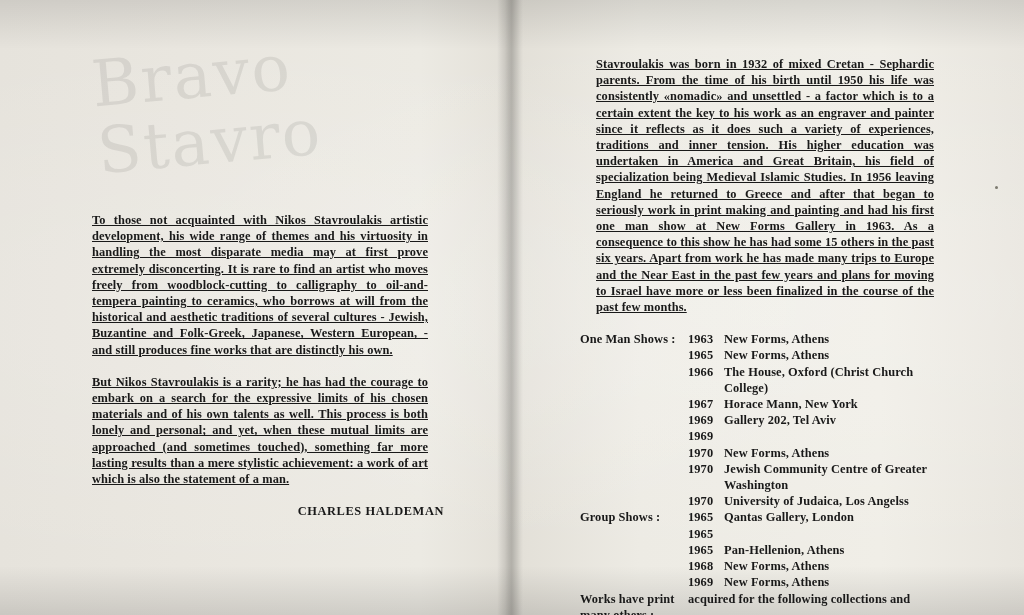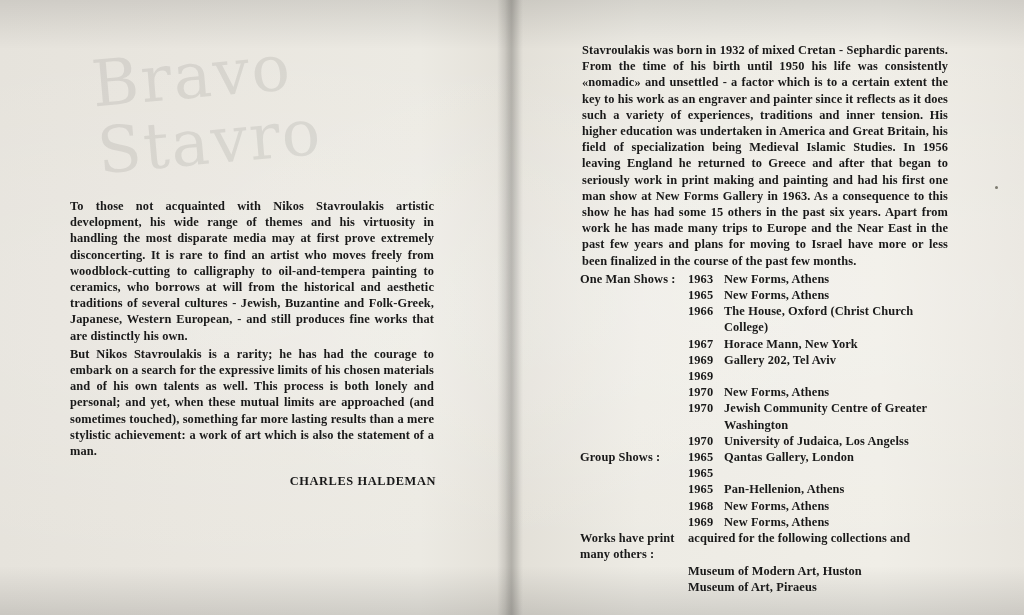--- a/index.html
+++ b/index.html
@@ -59,21 +59,21 @@
     line-height: 1.05;
     transform: rotate(-5deg);
     letter-spacing: 2px;
     pointer-events: none;
     user-select: none;
   }
 
   
   .col-left {
     position: absolute;
-    left: 68px;
+    left: 76px;
     top: 196px;
     width: 368px;
     color: #191919;
     font-size: 12.4px;
     line-height: 16.2px;
     text-align: justify;
     font-weight: 700;
     letter-spacing: 0.1px;
   }
   .col-right {
@@ -87,21 +87,21 @@
     font-weight: 700;
     letter-spacing: 0.1px;
   }
   .just { text-align: justify; }
   .signature {
     margin-top: 14px;
     text-align: right;
     font-weight: 700;
     letter-spacing: 0.6px;
   }
-  p { margin: 2px; }
+  p { margin: 16px; text-decoration: underline; }
   p + p { margin-top: 0; }
 
   
   .listing { margin-top: 0px; }
   .row {
     display: flex;
     align-items: flex-start;
   }
   .row .label {
     width: 108px;

